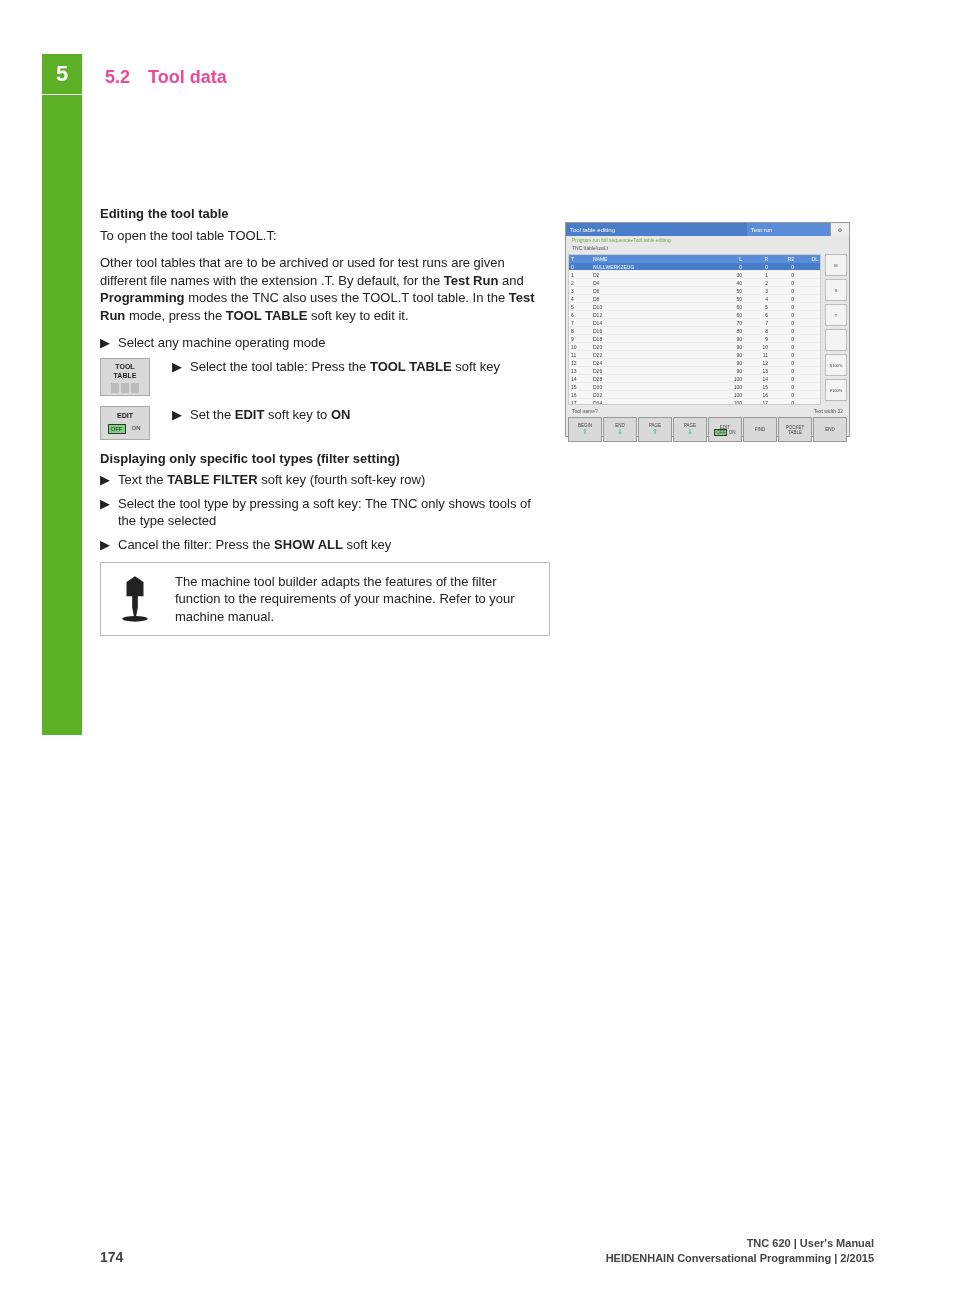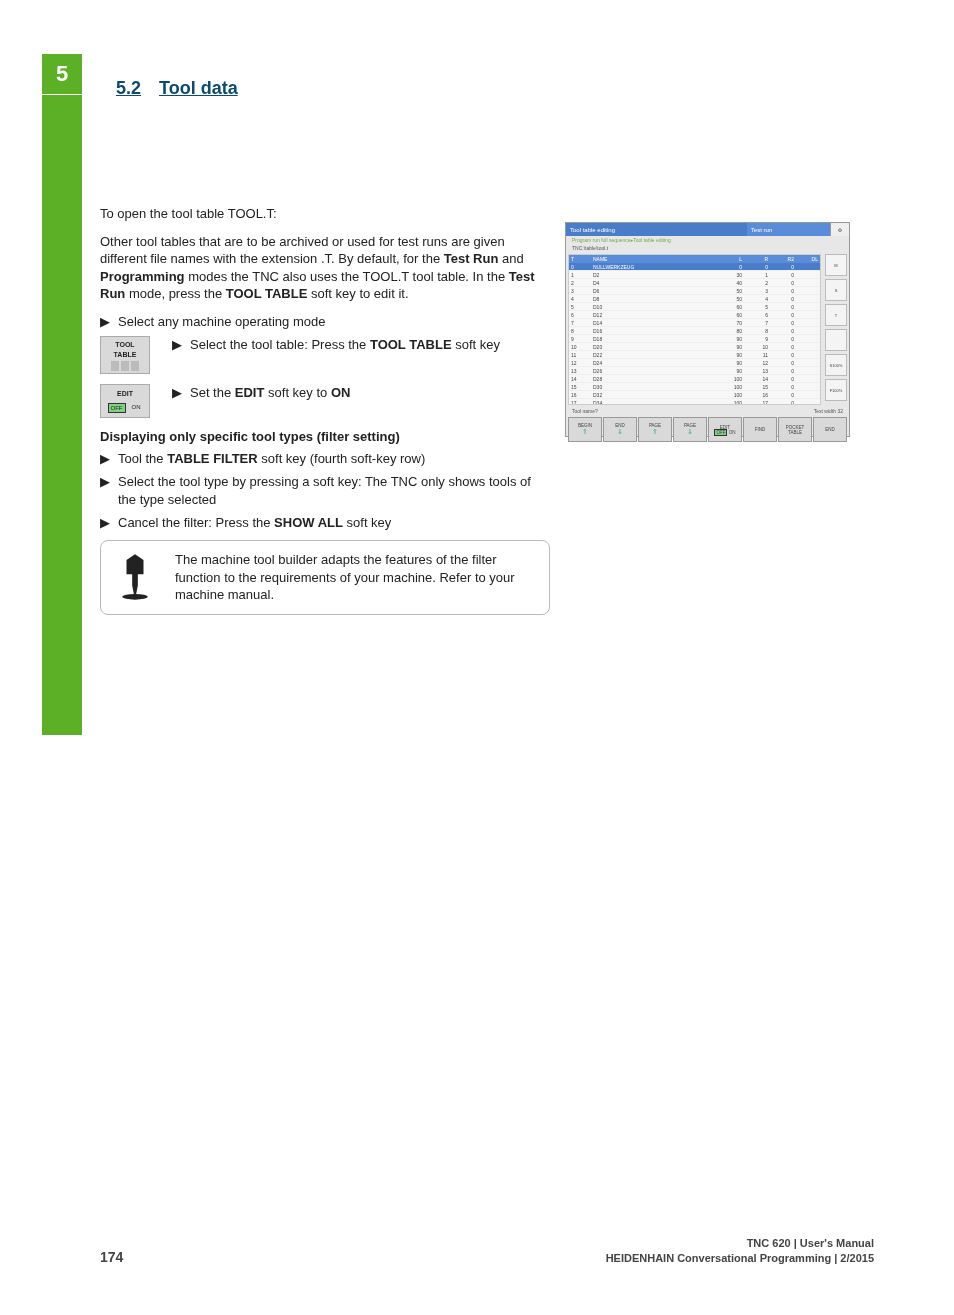--- a/index.html
+++ b/index.html
@@ -42,23 +42,22 @@
   }
   .header h1 {
     font-size: 22px;
     font-weight: bold;
     margin: 0 0 8px 0;
     color: #222;
   }
   .header h2 {
     font-size: 18px;
     font-weight: bold;
-    color: #0c4a6e;
-    margin: 16px;
-    text-decoration: underline;
+    color: #ec4899;
+    margin: 5px;
   }
   .header h2 .num { margin-right: 18px; }
   .content {
     position: absolute;
     top: 205px;
     left: 100px;
     width: 450px;
     font-size: 13px;
     line-height: 1.35;
   }
@@ -114,21 +113,21 @@
     margin-right: 22px;
     flex-shrink: 0;
   }
   .softkey-edit .toggle {
     display:flex; justify-content:center; gap:4px; margin-top:4px;
   }
   .softkey-edit .off { background:#7fd37f; border:1px solid #333; font-size:6px; padding:0 2px;}
   .softkey-edit .on { font-size:6px; padding:0 2px;}
   .note-box {
     border: 1px solid #bbb;
-    border-radius: 8px;
+    border-radius: 0;
     display: flex;
     padding: 10px;
     margin-top: 8px;
     gap: 16px;
   }
   .note-icon {
     width: 48px;
     flex-shrink: 0;
     display:flex;
     align-items:center;
@@ -276,20 +275,21 @@
 <div class="chapter-tab">5</div>
 <div class="left-strip"></div>
 
 <div class="header">
   <h2>
     <span class="num">5.2</span><span>Tool data</span>
   </h2>
 </div>
 
 <div class="content">
+  <h3>Editing the tool table</h3>
   <p>To open the tool table TOOL.T:</p>
   <p>
     <span>Other tool tables that are to be archived or used for test runs are given different file names with the extension .T. By default, for the </span><b>Test Run</b><span> and </span><b>Programming</b><span> modes the TNC also uses the TOOL.T tool table. In the </span><b>Test Run</b><span> mode, press the </span><b>TOOL TABLE</b><span> soft key to edit it.</span>
   </p>
   <div class="bul">
     <span class="tri">▶</span>
     <span>Select any machine operating mode</span>
   </div>
 
   <div class="softkey-row">
@@ -318,21 +318,21 @@
     </div>
     <div class="bul" style="flex:1">
       <span class="tri">▶</span>
       <span><span>Set the </span><b>EDIT</b><span> soft key to </span><b>ON</b></span>
     </div>
   </div>
 
   <h3 style="">Displaying only specific tool types (filter setting)</h3>
   <div class="bul">
     <span class="tri">▶</span>
-    <span><span>Tool the </span><b>TABLE FILTER</b><span> soft key (fourth soft-key row)</span></span>
+    <span><span>Text the </span><b>TABLE FILTER</b><span> soft key (fourth soft-key row)</span></span>
   </div>
   <div class="bul">
     <span class="tri">▶</span>
     <span>Select the tool type by pressing a soft key: The TNC only shows tools of the type selected</span>
   </div>
   <div class="bul">
     <span class="tri">▶</span>
     <span><span>Cancel the filter: Press the </span><b>SHOW ALL</b><span> soft key</span></span>
   </div>
 

